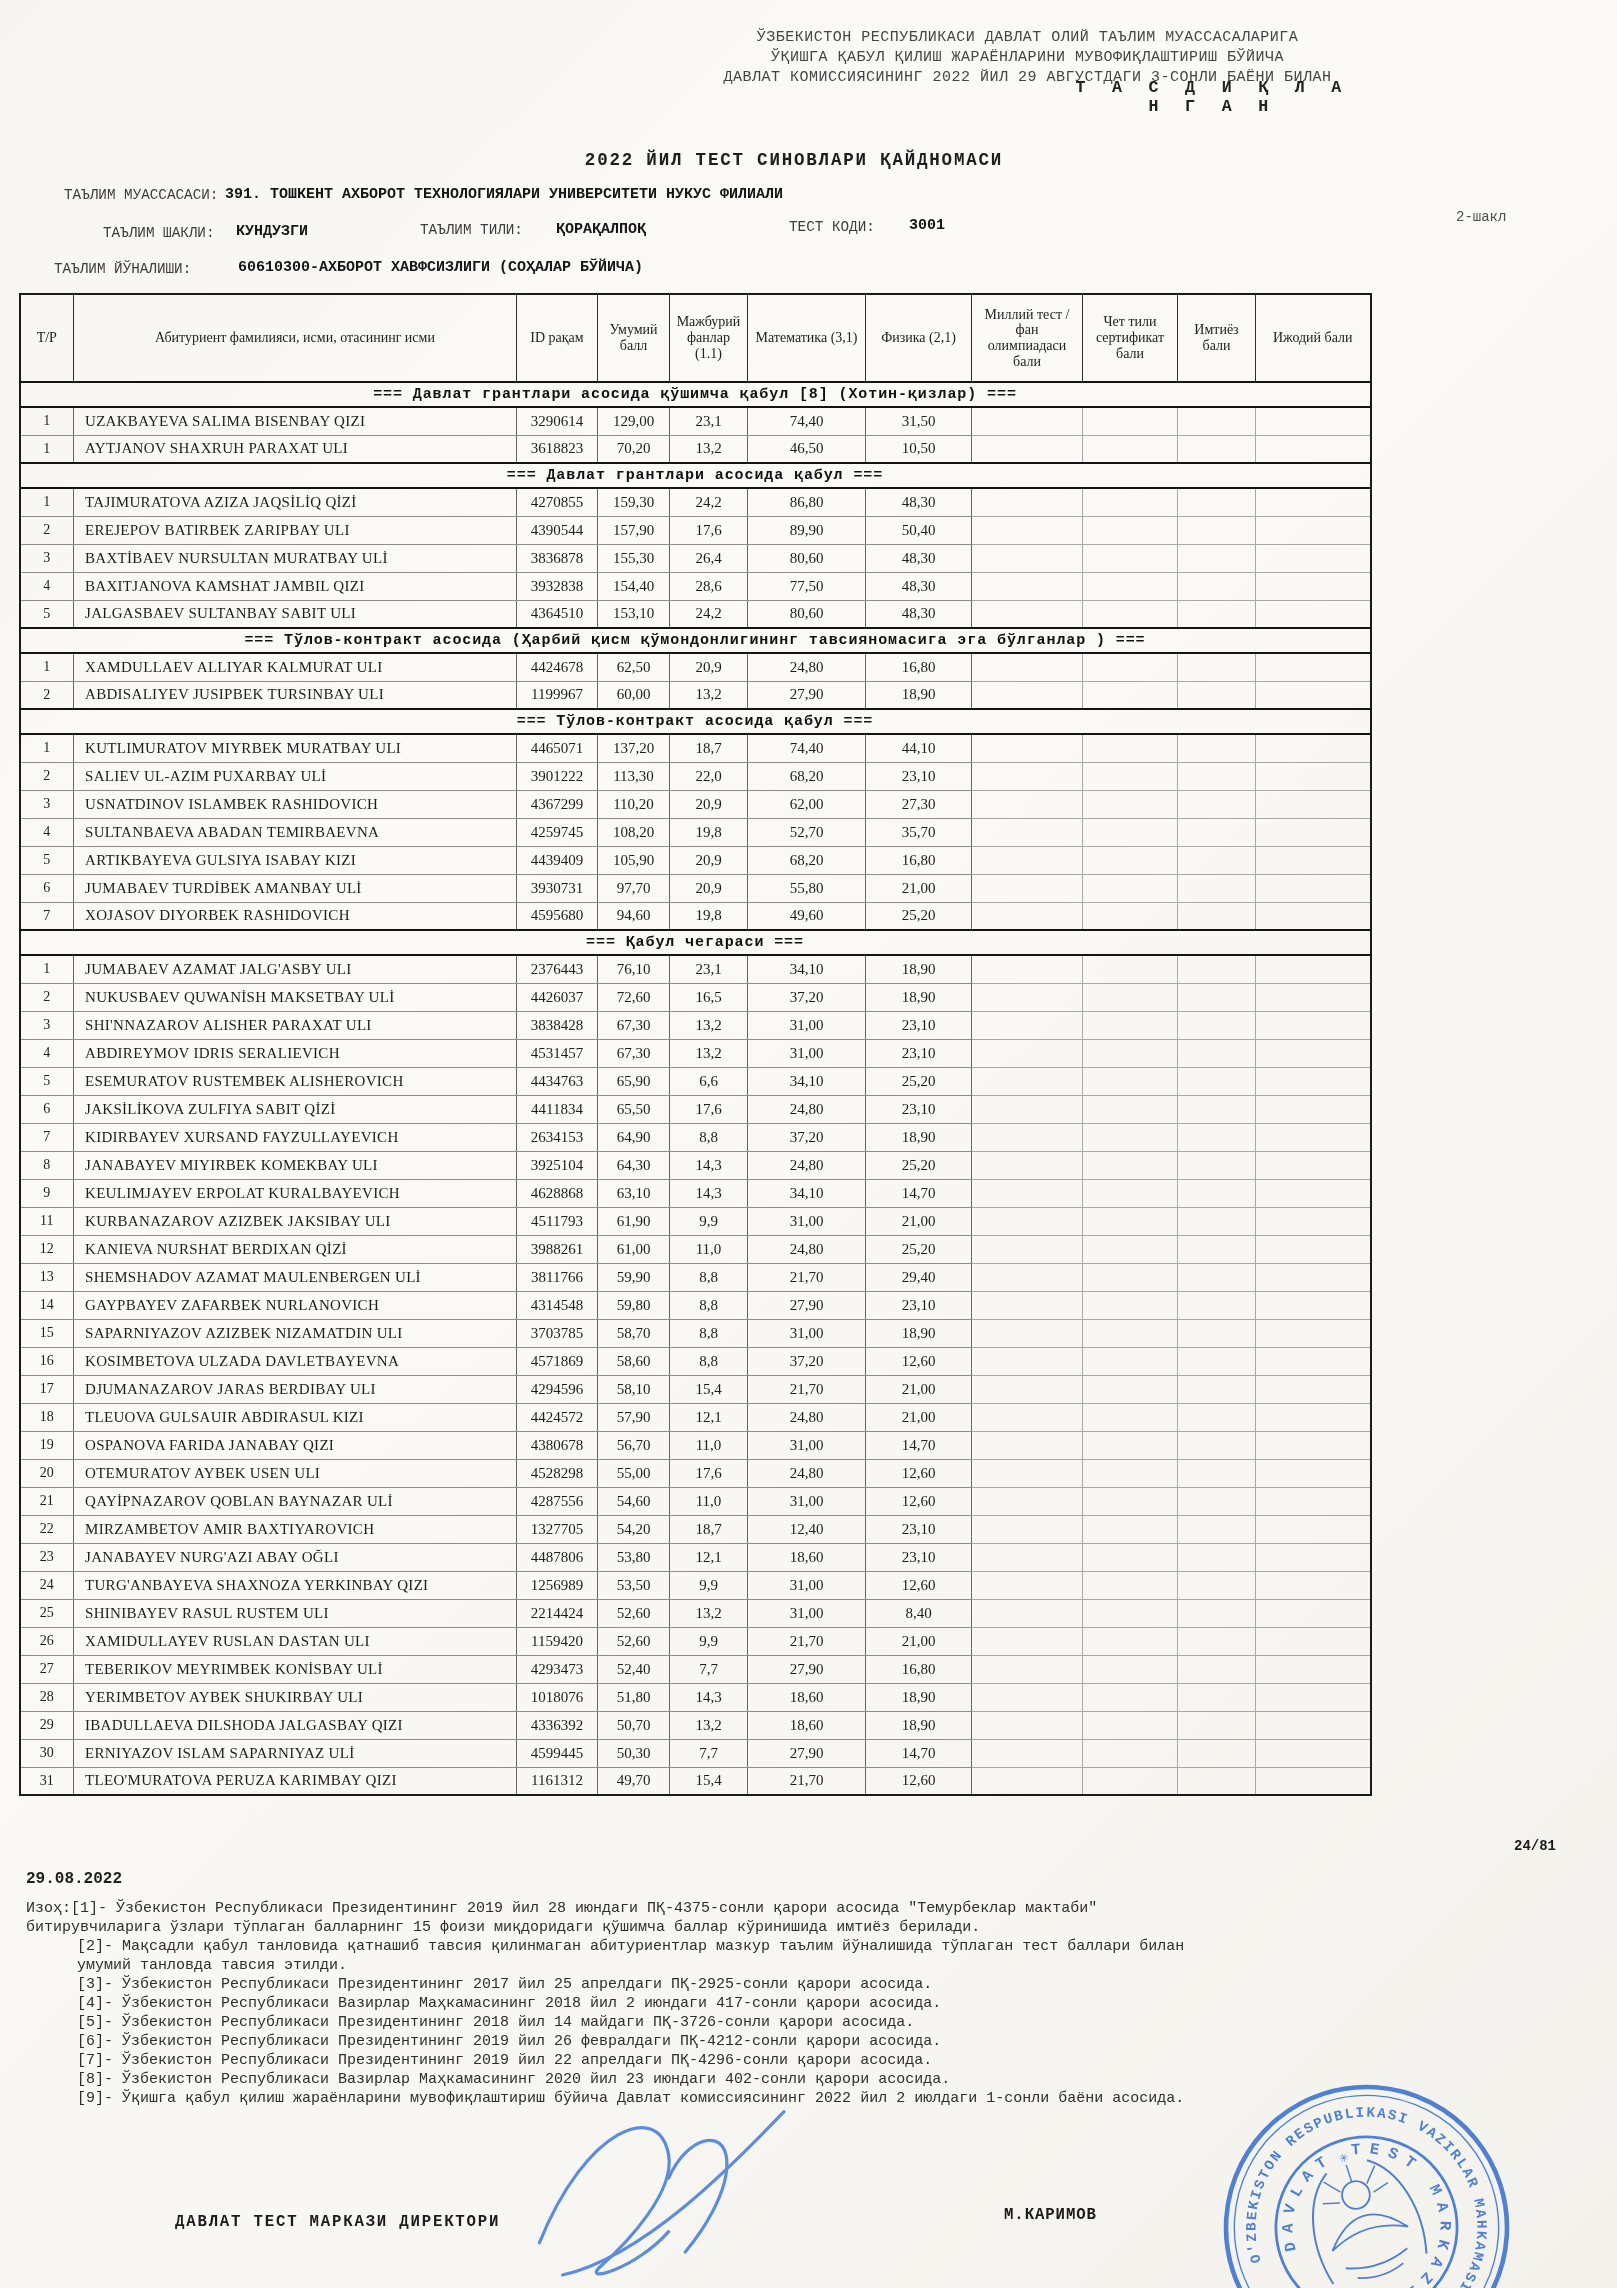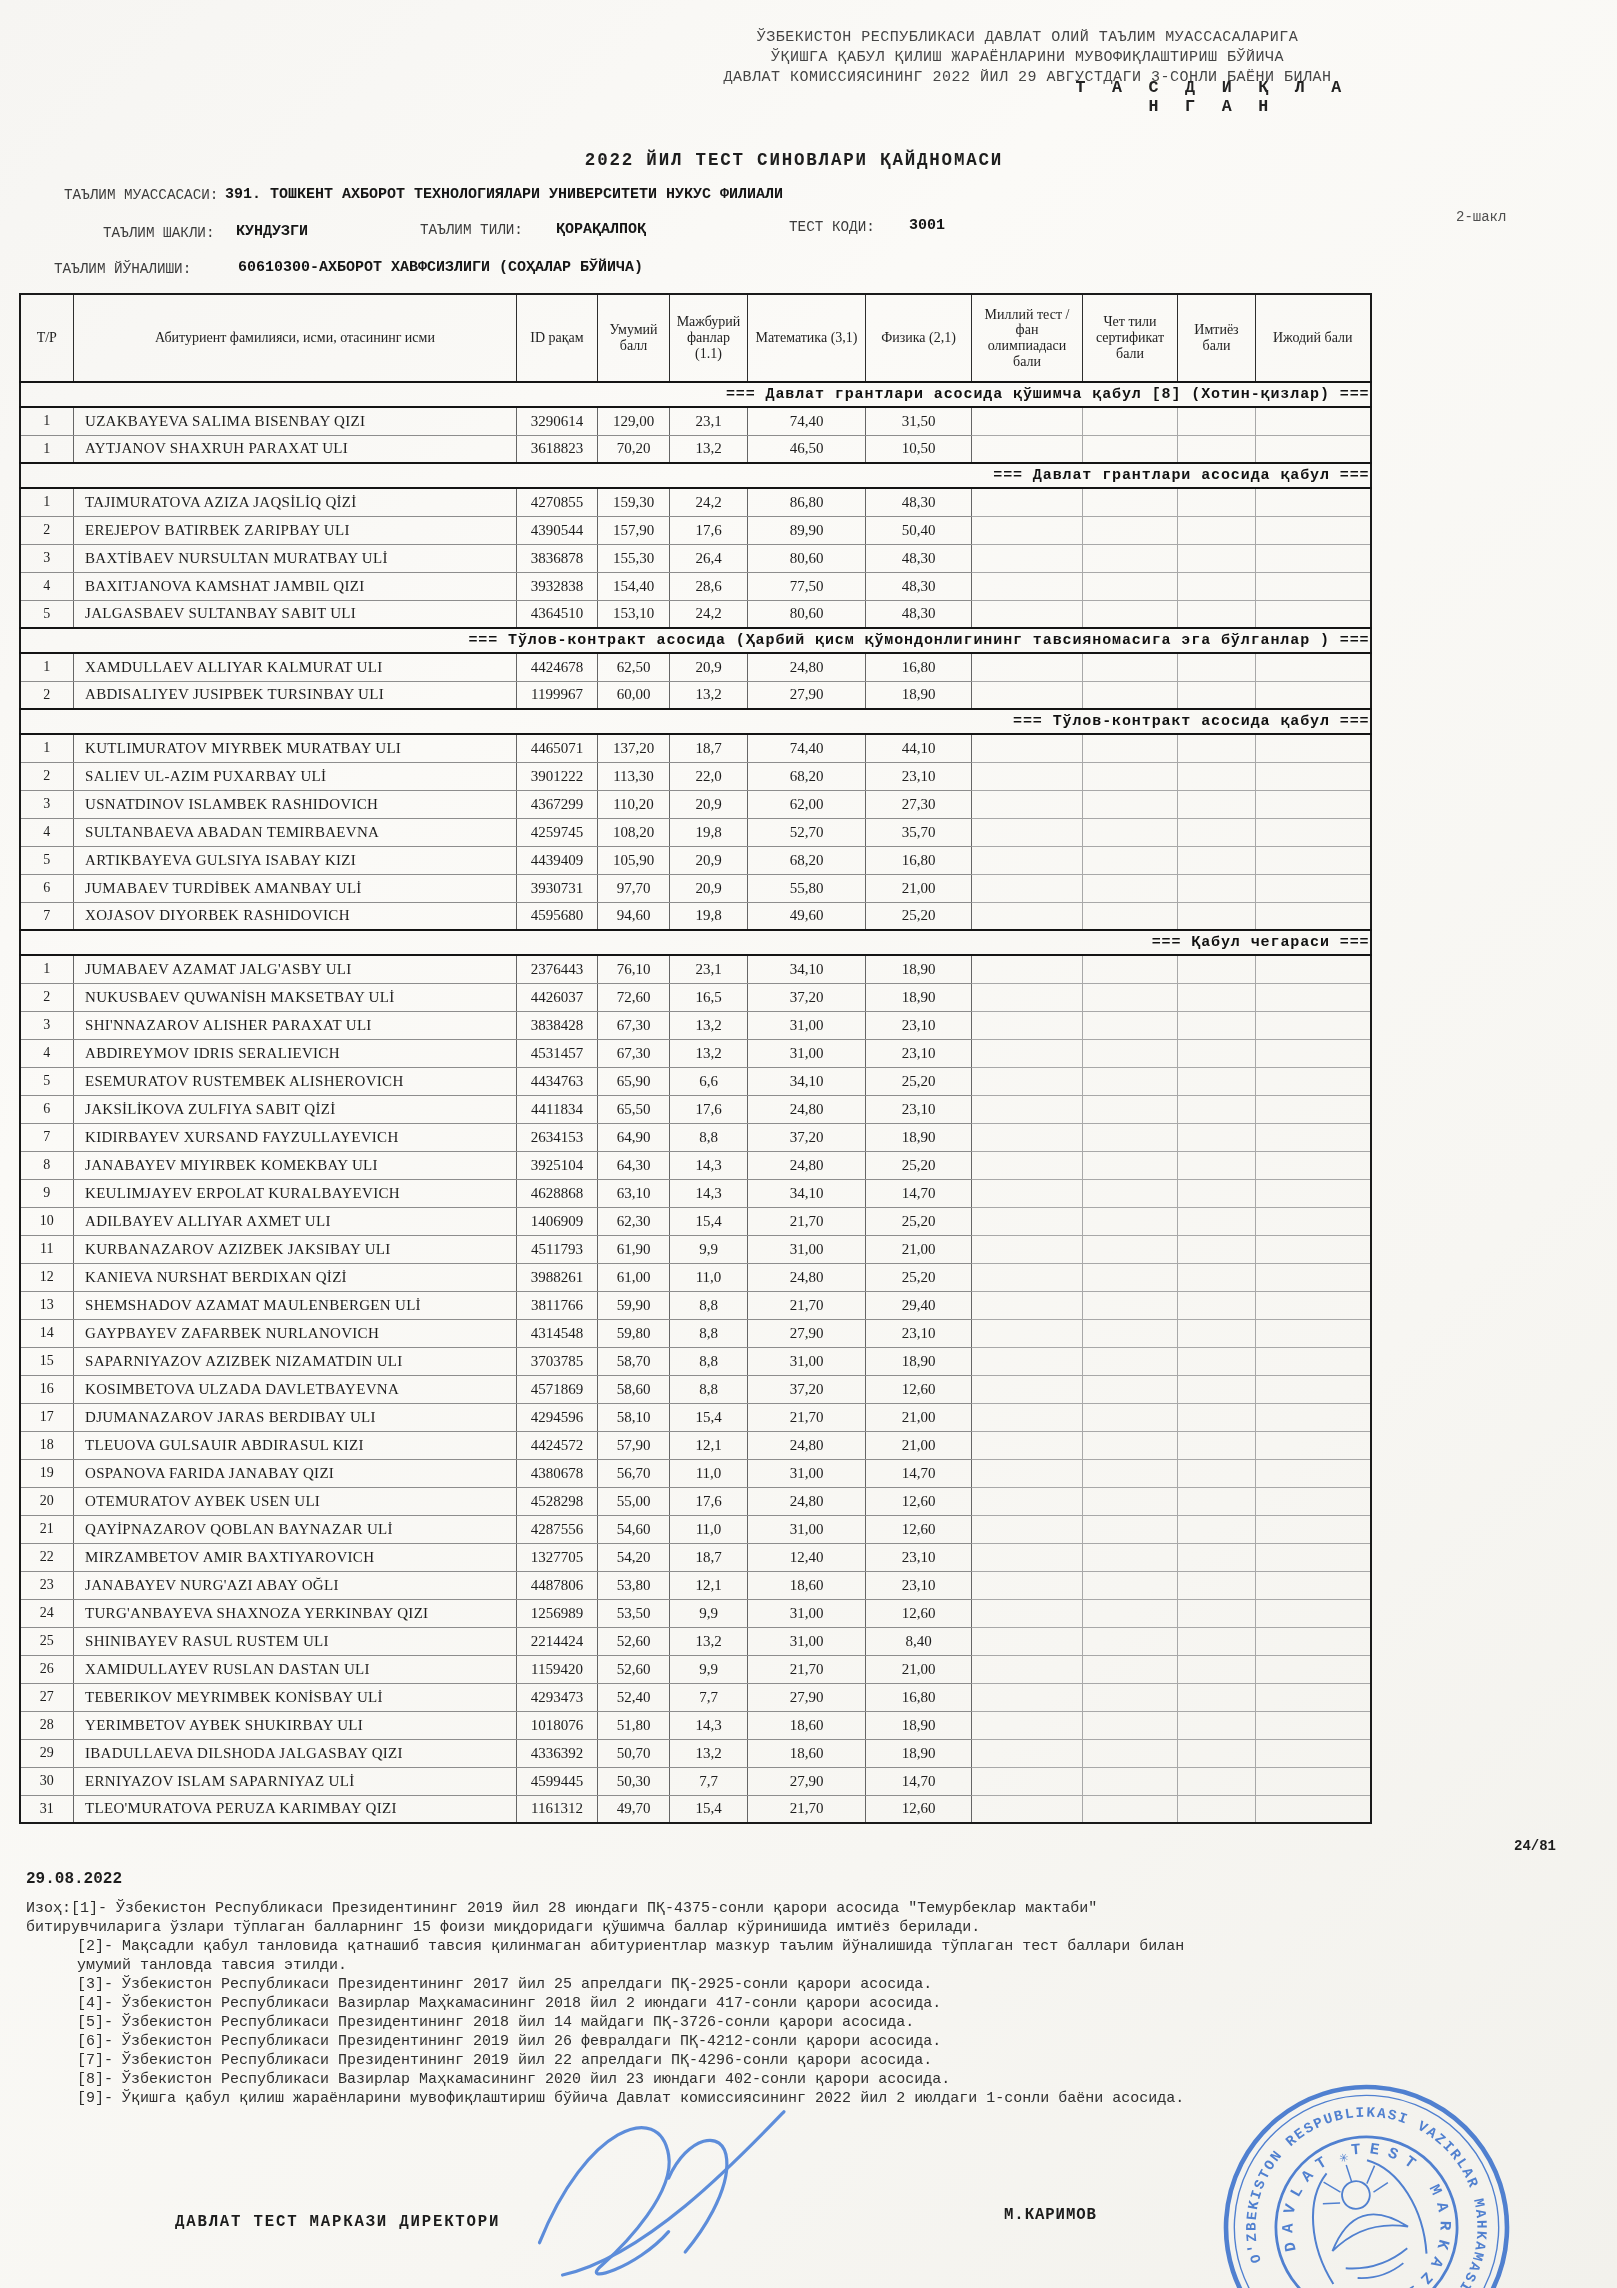--- a/index.html
+++ b/index.html
@@ -22,21 +22,21 @@
   
   .reg-table{position:absolute;left:18.5px;top:293px;border-collapse:collapse;table-layout:fixed;width:1352px;
     font-family:"Liberation Serif","DejaVu Serif",serif;}
   .reg-table{border:2.8px solid #1a1a1a;}
   .reg-table th{border:0.9px solid #2e2e2e;font-weight:normal;font-size:14px;line-height:15.7px;padding:1.8px 4.6px;color:#222;vertical-align:middle;}
   .reg-table thead tr{height:88px;}
   tr.section-row{height:25px;}
   tr.section-row td{
     border-top:2.2px solid #141414;border-bottom:2.2px solid #141414;
     font-family:"Liberation Mono","DejaVu Sans Mono",monospace;
-    font-weight:bold;font-size:15px;letter-spacing:0.9px;text-align:right;color:#111;padding:0.9px 0;}
+    font-weight:bold;font-size:15px;letter-spacing:0.9px;text-align:center;color:#111;padding:0.9px 0;}
   tr.data-row{height:28px;}
   tr.data-row td{border:0.9px solid #8d8d8d;border-left:0.9px solid #666;border-right:0.9px solid #666;
     font-size:15px;color:#1d1d1d;padding:0 3.7px;white-space:nowrap;overflow:hidden;}
   tr.data-row td.c0{text-align:center;font-size:14px;}
   tr.data-row td.c1{text-align:left;padding-left:11px;letter-spacing:0.3px;margin-top:35px;}
   tr.data-row td.c2,tr.data-row td.c3,tr.data-row td.c4,tr.data-row td.c5,tr.data-row td.c6{text-align:center;}
   tr.data-row td.c7,tr.data-row td.c8,tr.data-row td.c9,tr.data-row td.c10{border-color:#a8a8a8;}
 
   
   .page-no{left:1514px;top:1838px;width:92px;text-align:left;font-size:14px;font-weight:bold;}
@@ -440,33 +440,20 @@
           <td class="c3">63,10</td>
           <td class="c4">14,3</td>
           <td class="c5">34,10</td>
           <td class="c6">14,70</td>
           <td class="c7"></td>
           <td class="c8"></td>
           <td class="c9"></td>
           <td class="c10"></td>
         </tr>
         <tr class="data-row">
-          <td class="c0">10</td>
-          <td class="c1">ADILBAYEV ALLIYAR AXMET ULI</td>
-          <td class="c2">1406909</td>
-          <td class="c3">62,30</td>
-          <td class="c4">15,4</td>
-          <td class="c5">21,70</td>
-          <td class="c6">25,20</td>
-          <td class="c7"></td>
-          <td class="c8"></td>
-          <td class="c9"></td>
-          <td class="c10"></td>
-        </tr>
-        <tr class="data-row">
           <td class="c0">11</td>
           <td class="c1">KURBANAZAROV AZIZBEK JAKSIBAY ULI</td>
           <td class="c2">4511793</td>
           <td class="c3">61,90</td>
           <td class="c4">9,9</td>
           <td class="c5">31,00</td>
           <td class="c6">21,00</td>
           <td class="c7"></td>
           <td class="c8"></td>
           <td class="c9"></td>

